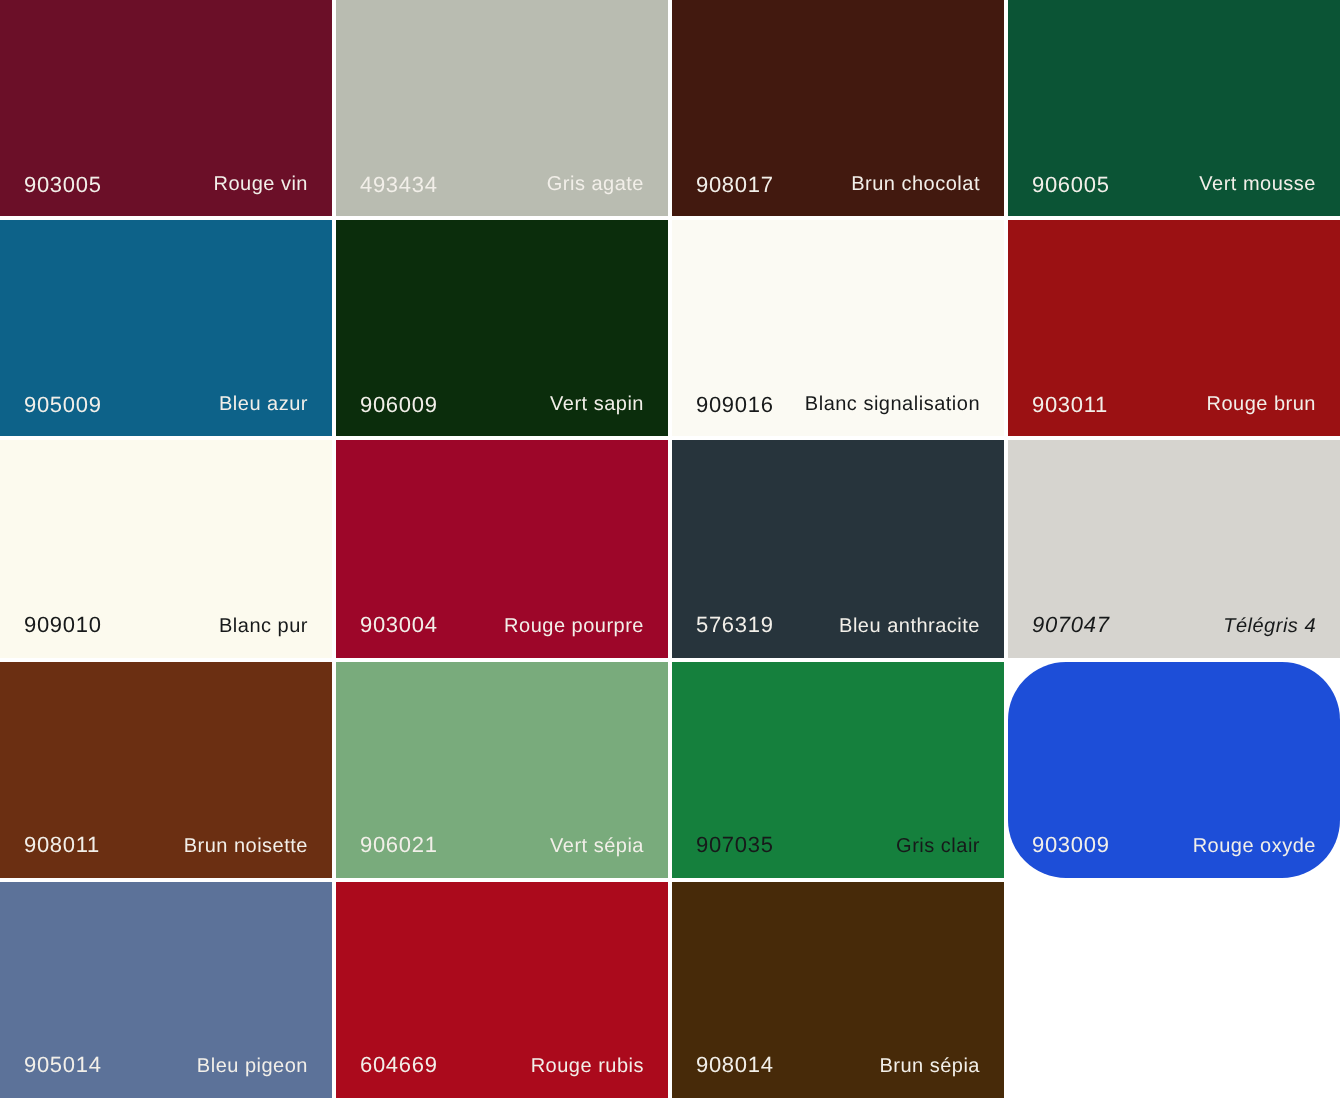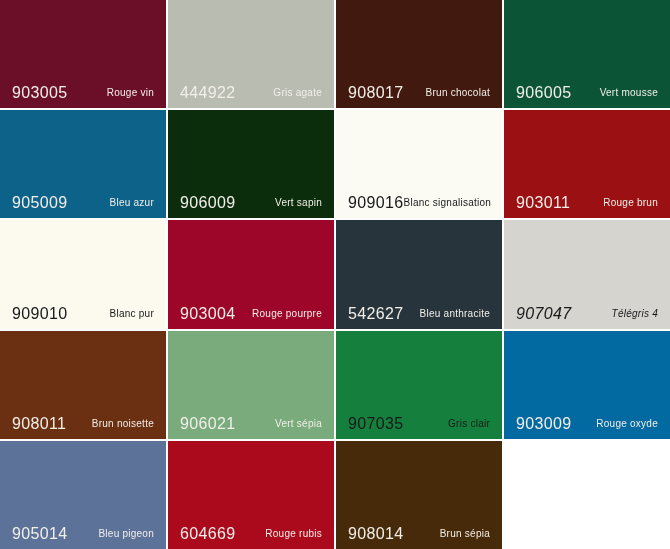--- a/index.html
+++ b/index.html
@@ -41,21 +41,21 @@
     height: 30px;
     display: flex;
     align-items: center;
     justify-content: space-between;
     padding: 0 12px;
     box-sizing: border-box;
     pointer-events: none;
   }
 
   .swatch-code {
-    font-size: 16px;
+    font-size: 11px;
     letter-spacing: 0.35px;
     white-space: nowrap;
     line-height: 1;
   }
 
   .swatch-name {
     font-size: 10px;
     letter-spacing: 0.25px;
     white-space: nowrap;
     line-height: 1;
@@ -79,21 +79,21 @@
 
 <div id="swatch-grid" style="grid-template-columns: repeat(4, 1fr); grid-template-rows: repeat(5, 1fr); background: rgb(255, 255, 255);">
     <div class="swatch on-dark" style="background: rgb(107, 15, 40);">
       <div class="swatch-caption">
         <span class="swatch-code">903005</span>
         <span class="swatch-name">Rouge vin</span>
       </div>
     </div>
     <div class="swatch on-dark" style="background: rgb(185, 188, 177);">
       <div class="swatch-caption">
-        <span class="swatch-code">444922</span>
+        <span class="swatch-code">493434</span>
         <span class="swatch-name">Gris agate</span>
       </div>
     </div>
     <div class="swatch on-dark" style="background: rgb(66, 25, 15);">
       <div class="swatch-caption">
         <span class="swatch-code">908017</span>
         <span class="swatch-name">Brun chocolat</span>
       </div>
     </div>
     <div class="swatch on-dark" style="background: rgb(11, 84, 53);">
@@ -133,21 +133,21 @@
       </div>
     </div>
     <div class="swatch on-dark" style="background: rgb(157, 6, 41);">
       <div class="swatch-caption">
         <span class="swatch-code">903004</span>
         <span class="swatch-name">Rouge pourpre</span>
       </div>
     </div>
     <div class="swatch on-dark" style="background: rgb(39, 52, 60);">
       <div class="swatch-caption">
-        <span class="swatch-code">542627</span>
+        <span class="swatch-code">576319</span>
         <span class="swatch-name">Bleu anthracite</span>
       </div>
     </div>
     <div class="swatch on-light" style="background: rgb(214, 212, 207); font-style: italic;">
       <div class="swatch-caption">
         <span class="swatch-code">907047</span>
         <span class="swatch-name">Télégris 4</span>
       </div>
     </div>
     <div class="swatch on-dark" style="background: rgb(107, 47, 18);">
@@ -161,21 +161,21 @@
         <span class="swatch-code">906021</span>
         <span class="swatch-name">Vert sépia</span>
       </div>
     </div>
     <div class="swatch on-light" style="background: #15803d;">
       <div class="swatch-caption">
         <span class="swatch-code">907035</span>
         <span class="swatch-name">Gris clair</span>
       </div>
     </div>
-    <div class="swatch on-dark" style="background: #0369a1;">
+    <div class="swatch on-dark" style="background: #1d4ed8; border-radius: 29px;">
       <div class="swatch-caption">
         <span class="swatch-code">903009</span>
         <span class="swatch-name">Rouge oxyde</span>
       </div>
     </div>
     <div class="swatch on-dark" style="background: rgb(92, 114, 153);">
       <div class="swatch-caption">
         <span class="swatch-code">905014</span>
         <span class="swatch-name">Bleu pigeon</span>
       </div>

